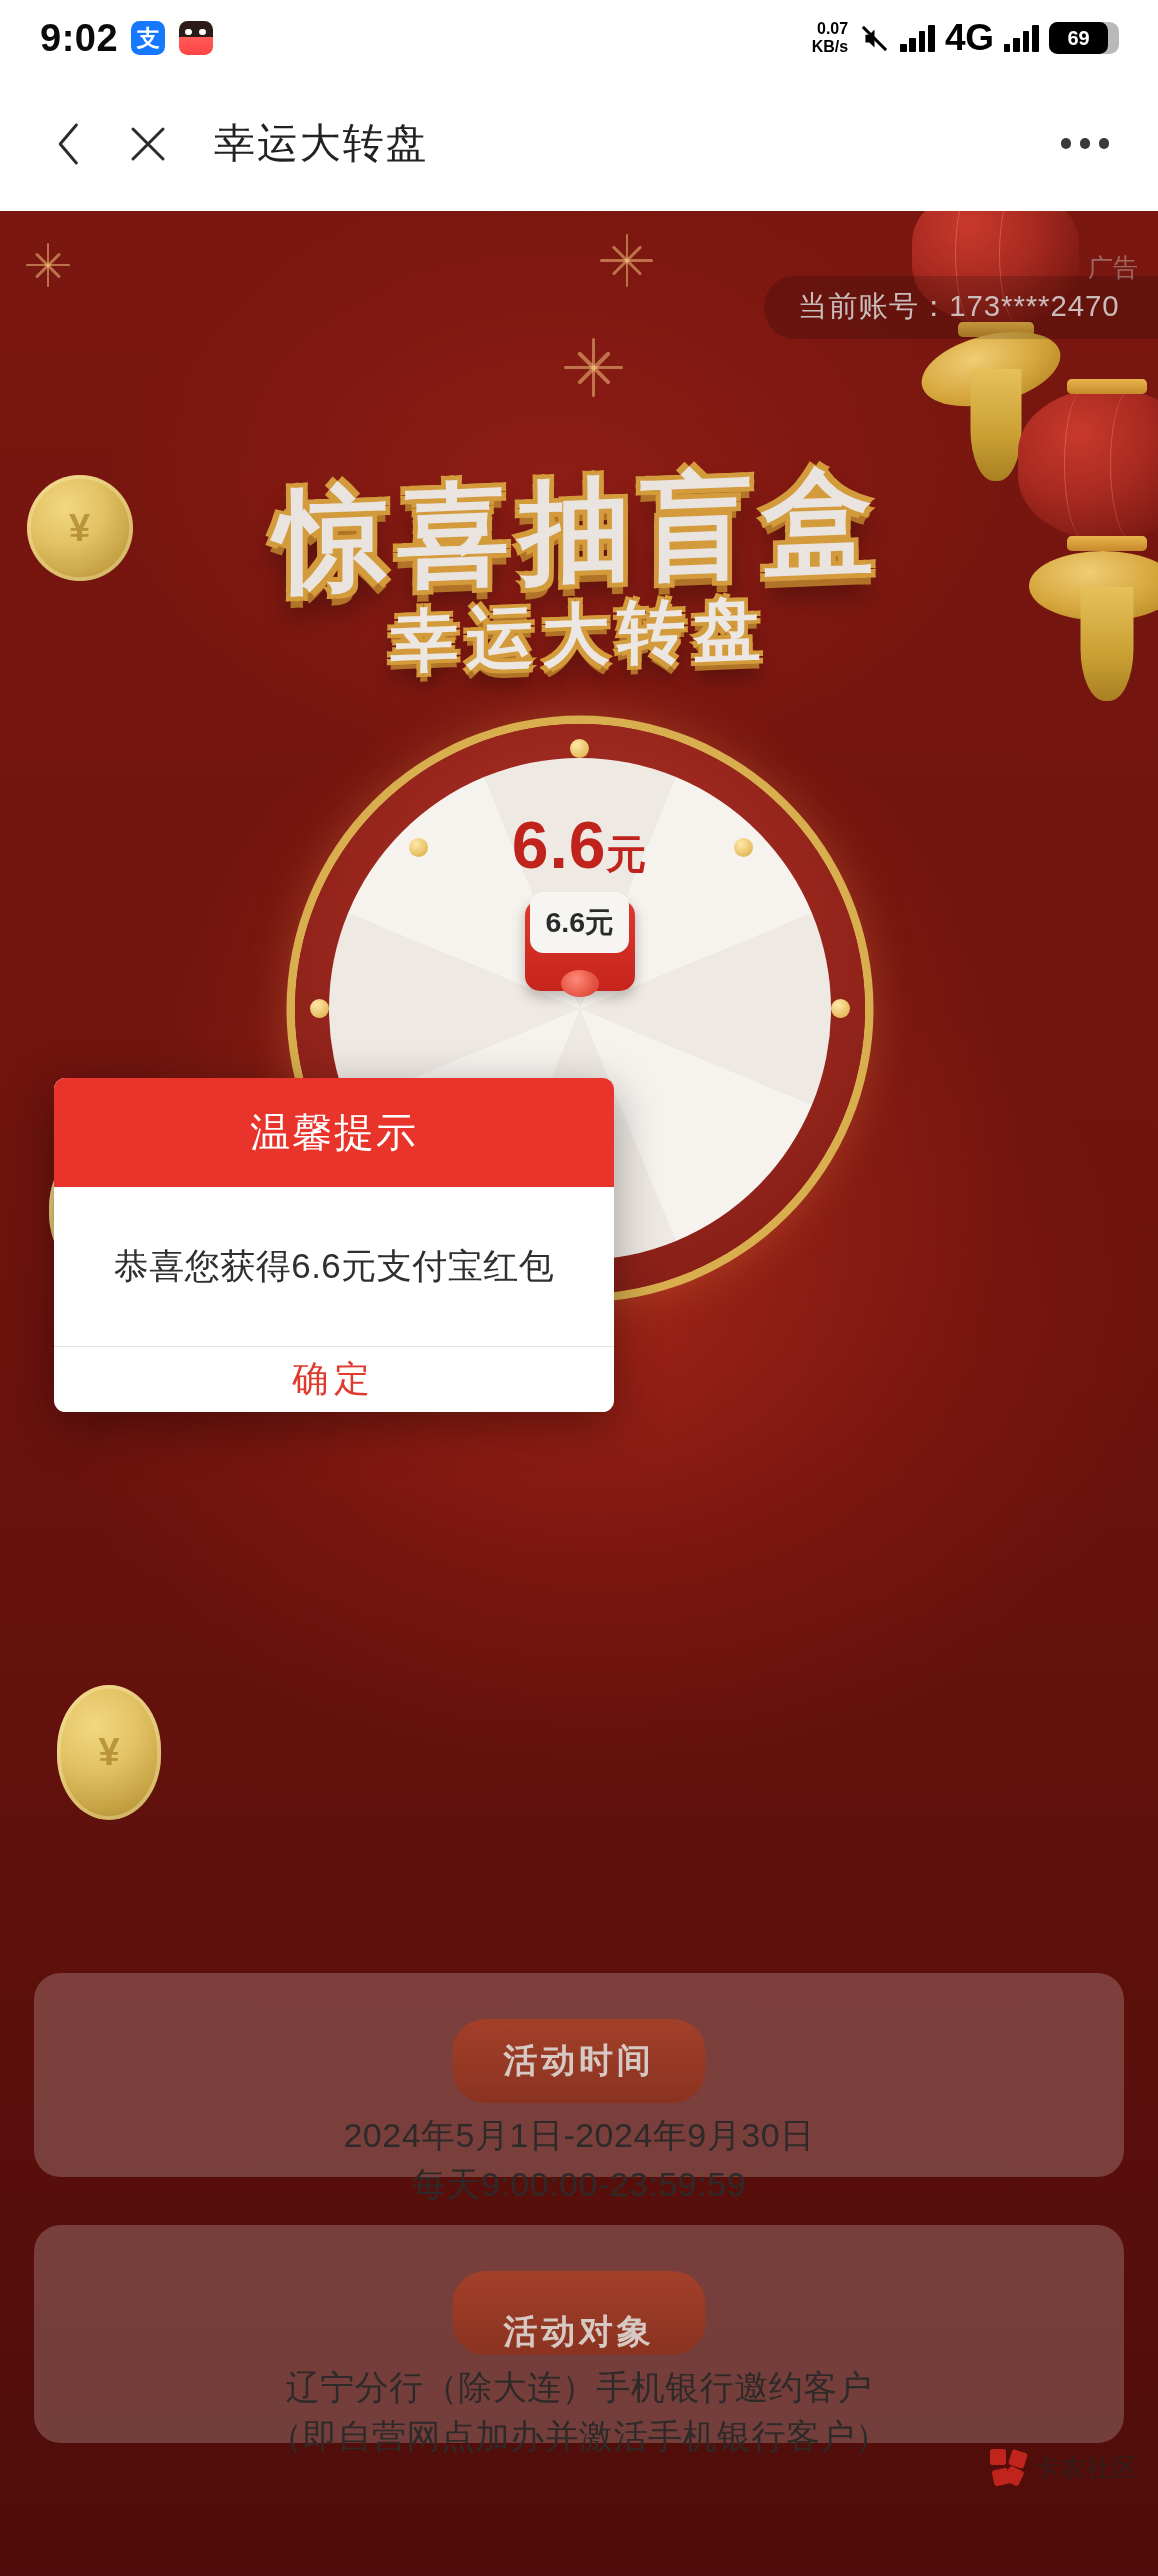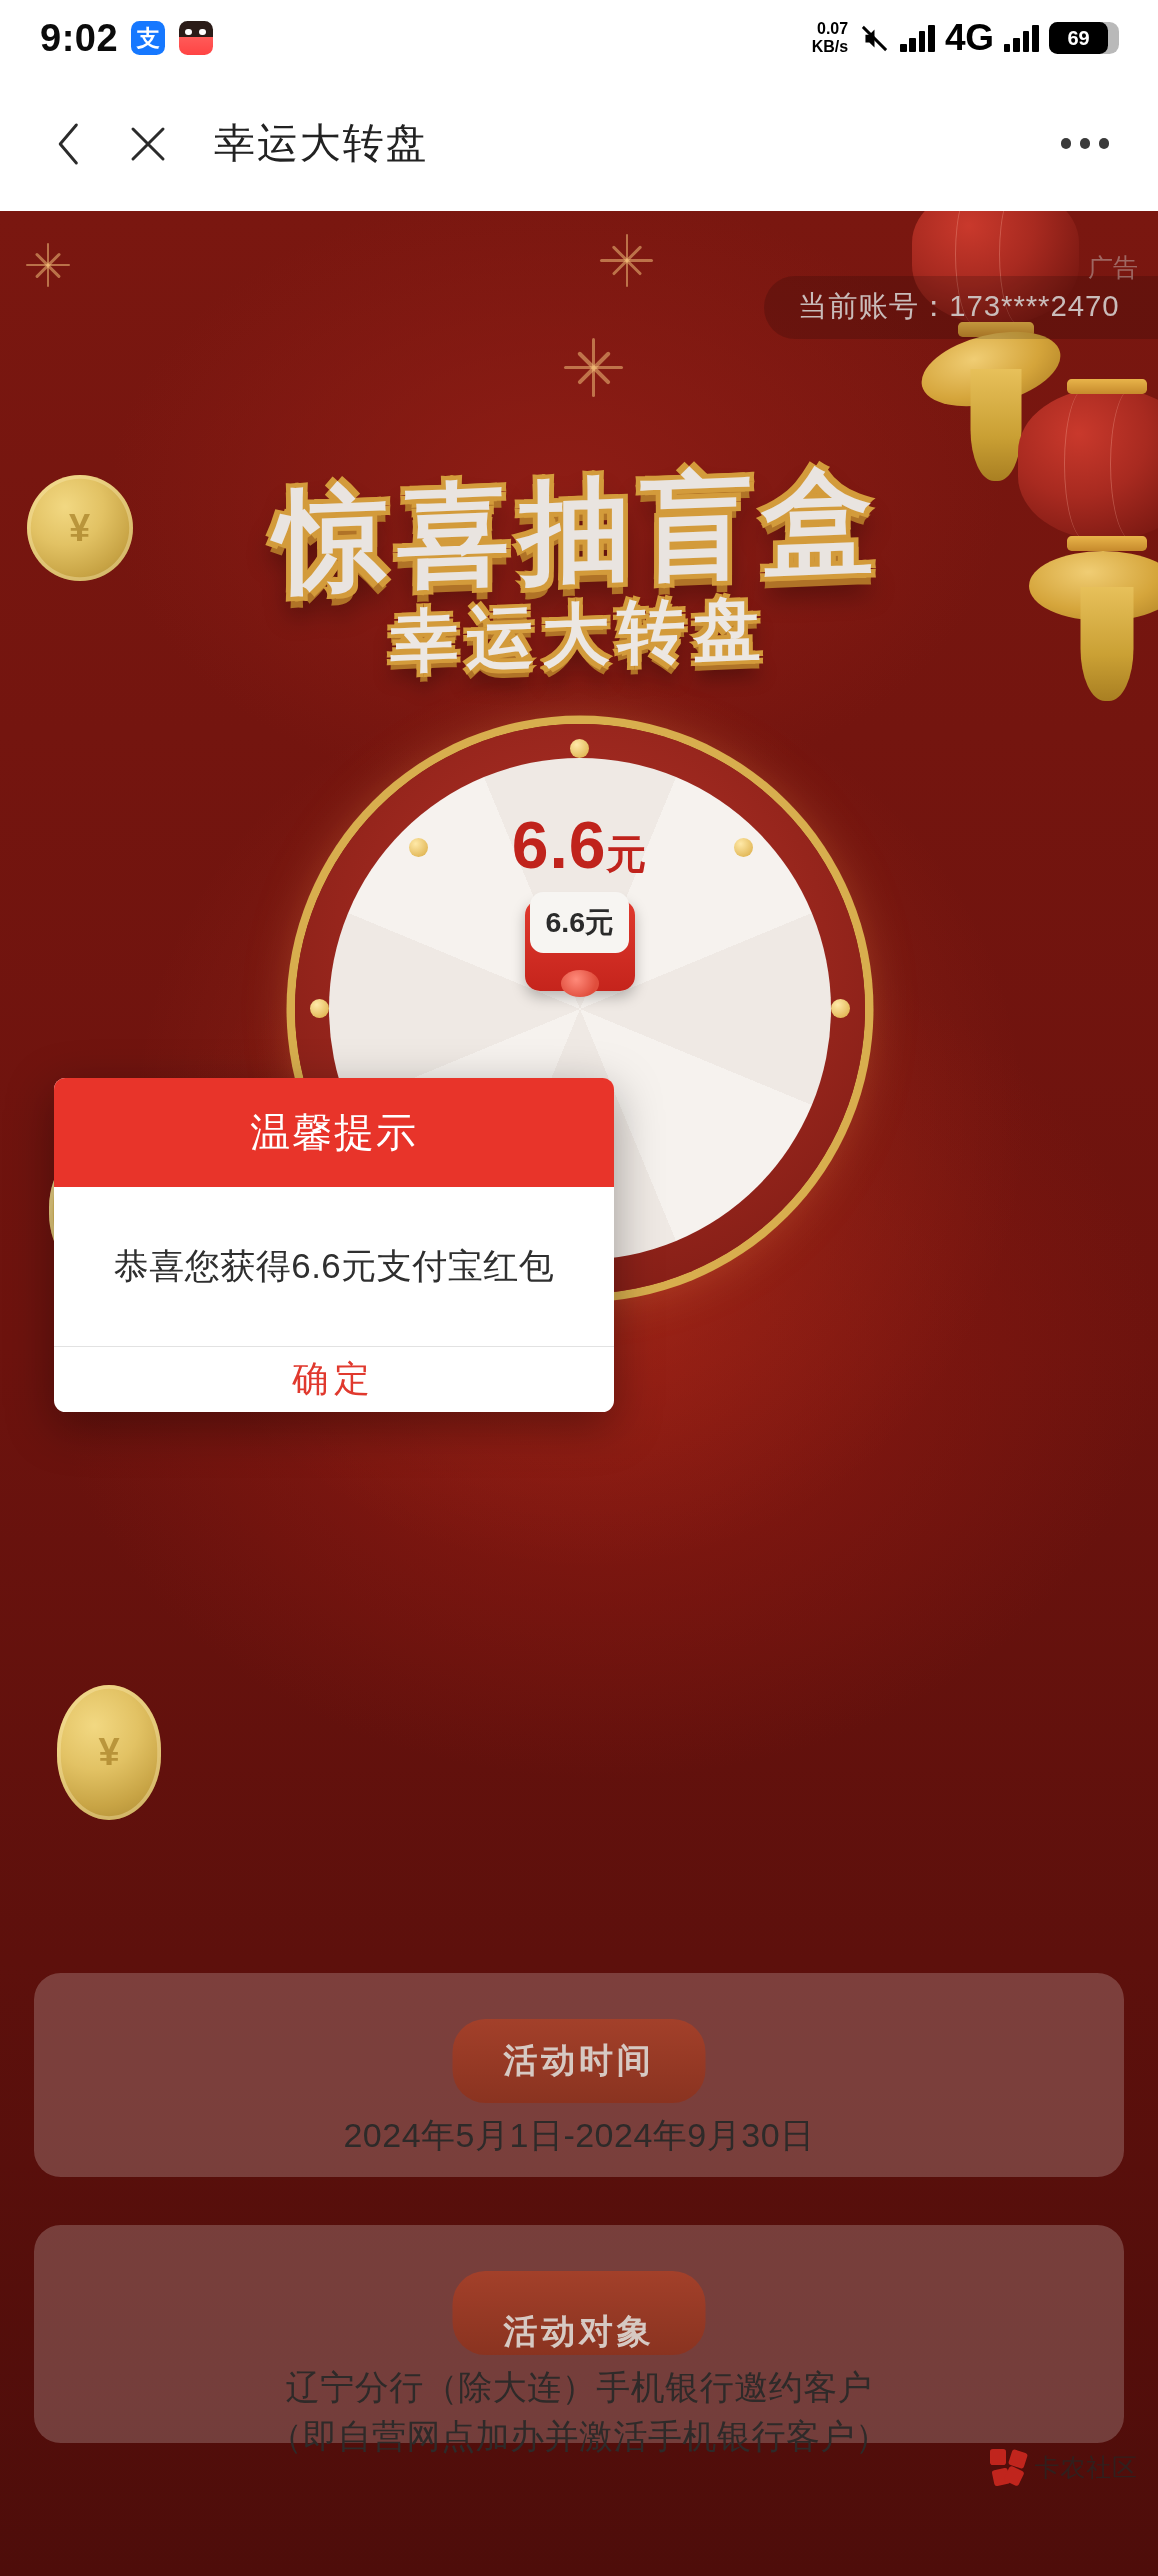--- a/index.html
+++ b/index.html
@@ -439,20 +439,21 @@
         <i style="left:536px; top:275px;"></i>
       </div>
     </div>
 
     <div class="card" id="card-time">
       <div class="card-pill">
         <span>活动时间</span>
       </div>
       <div class="card-lines">
         <div>2024年5月1日-2024年9月30日</div>
+        <div>每天9:00:00-23:59:59</div>
       </div>
     </div>
 
     <div class="card" id="card-target">
       <div class="card-pill">
         <span>活动对象</span>
       </div>
       <div class="card-lines">
         <div>辽宁分行（除大连）手机银行邀约客户</div>
         <div>（即自营网点加办并激活手机银行客户）</div>

